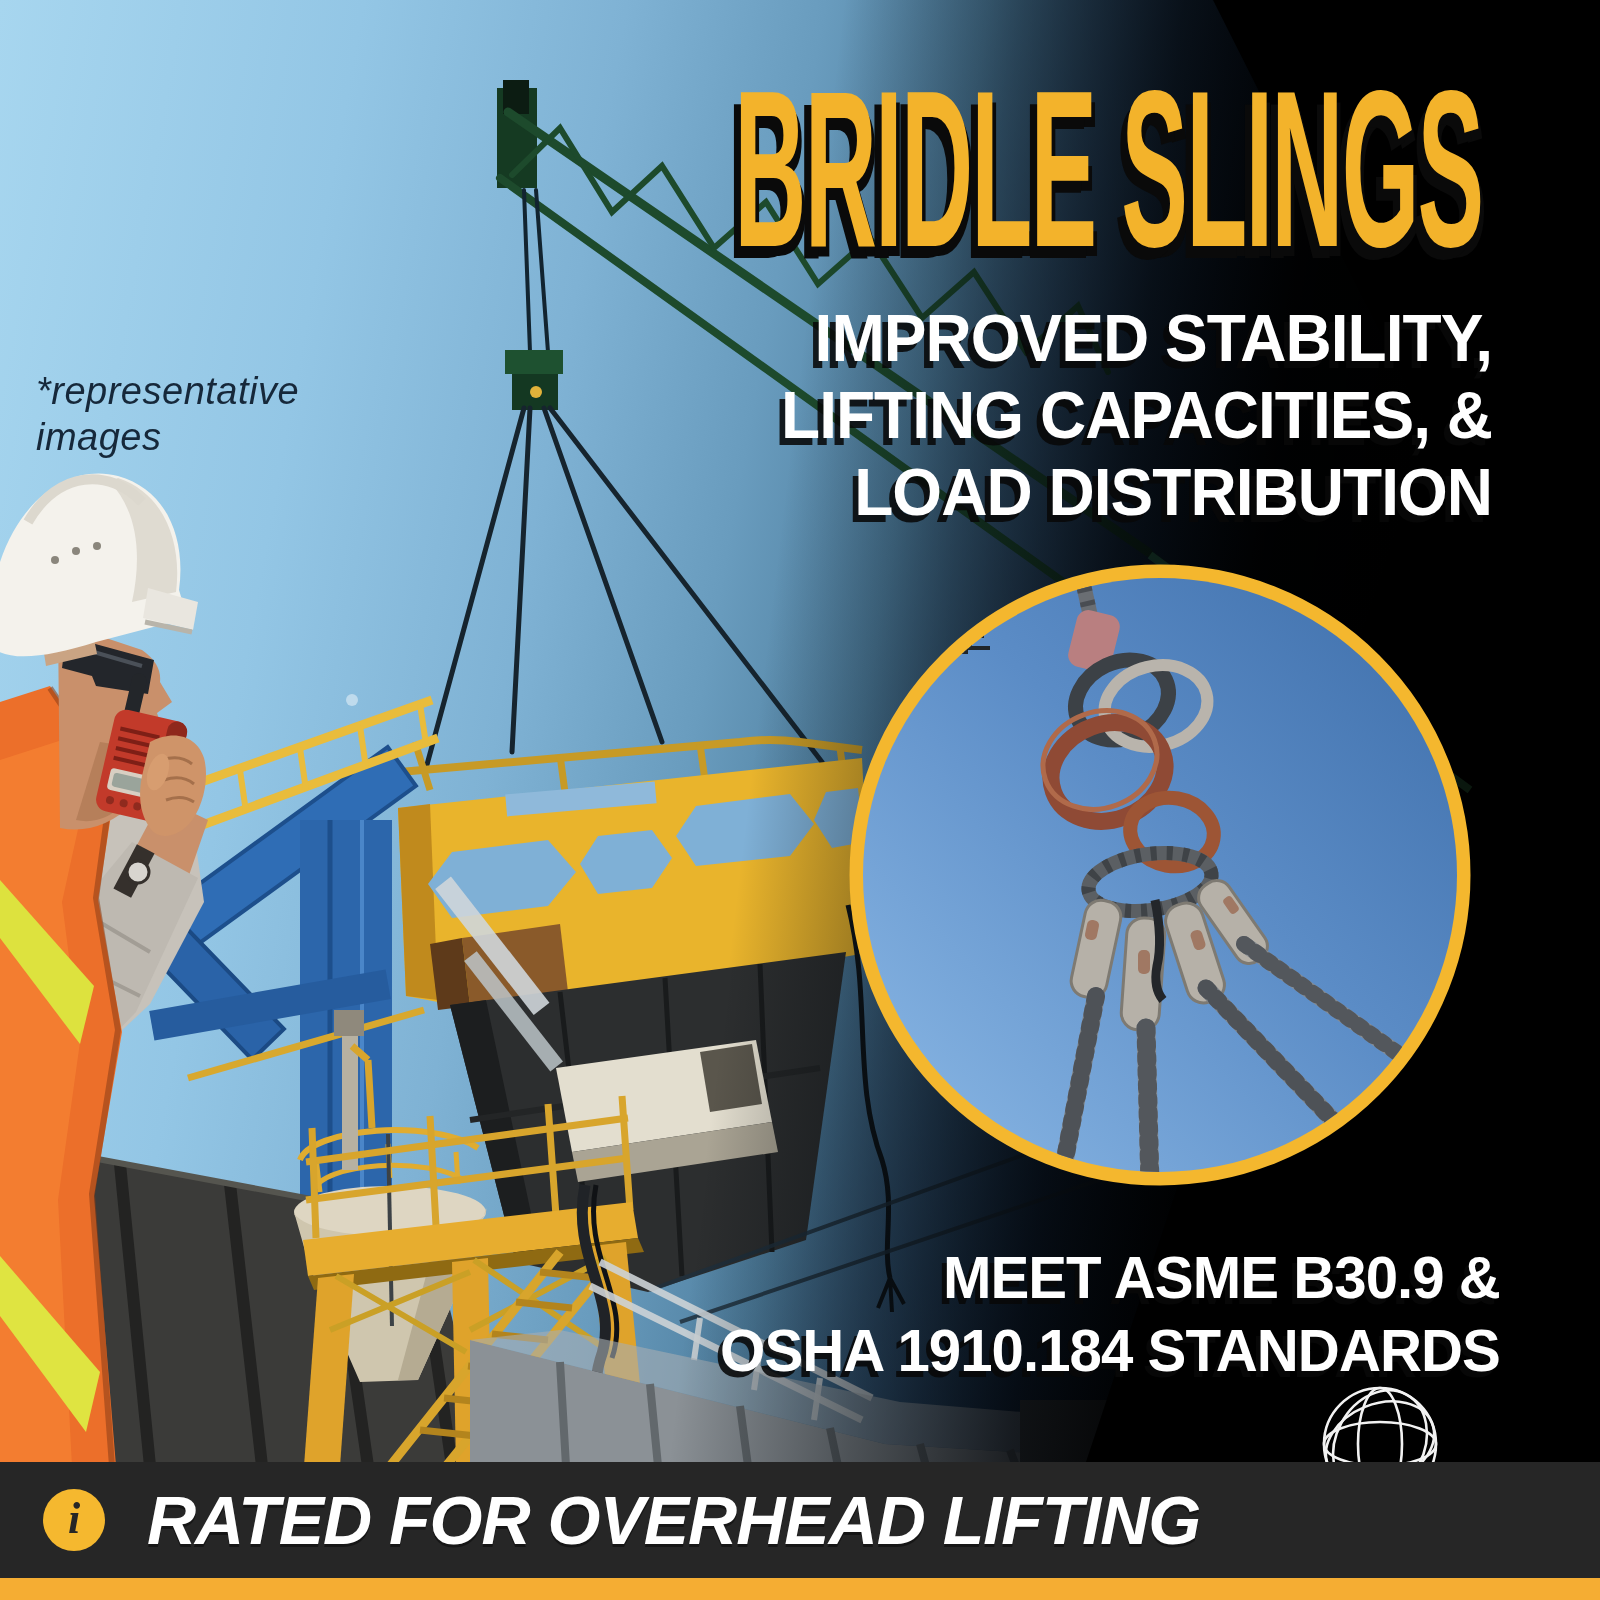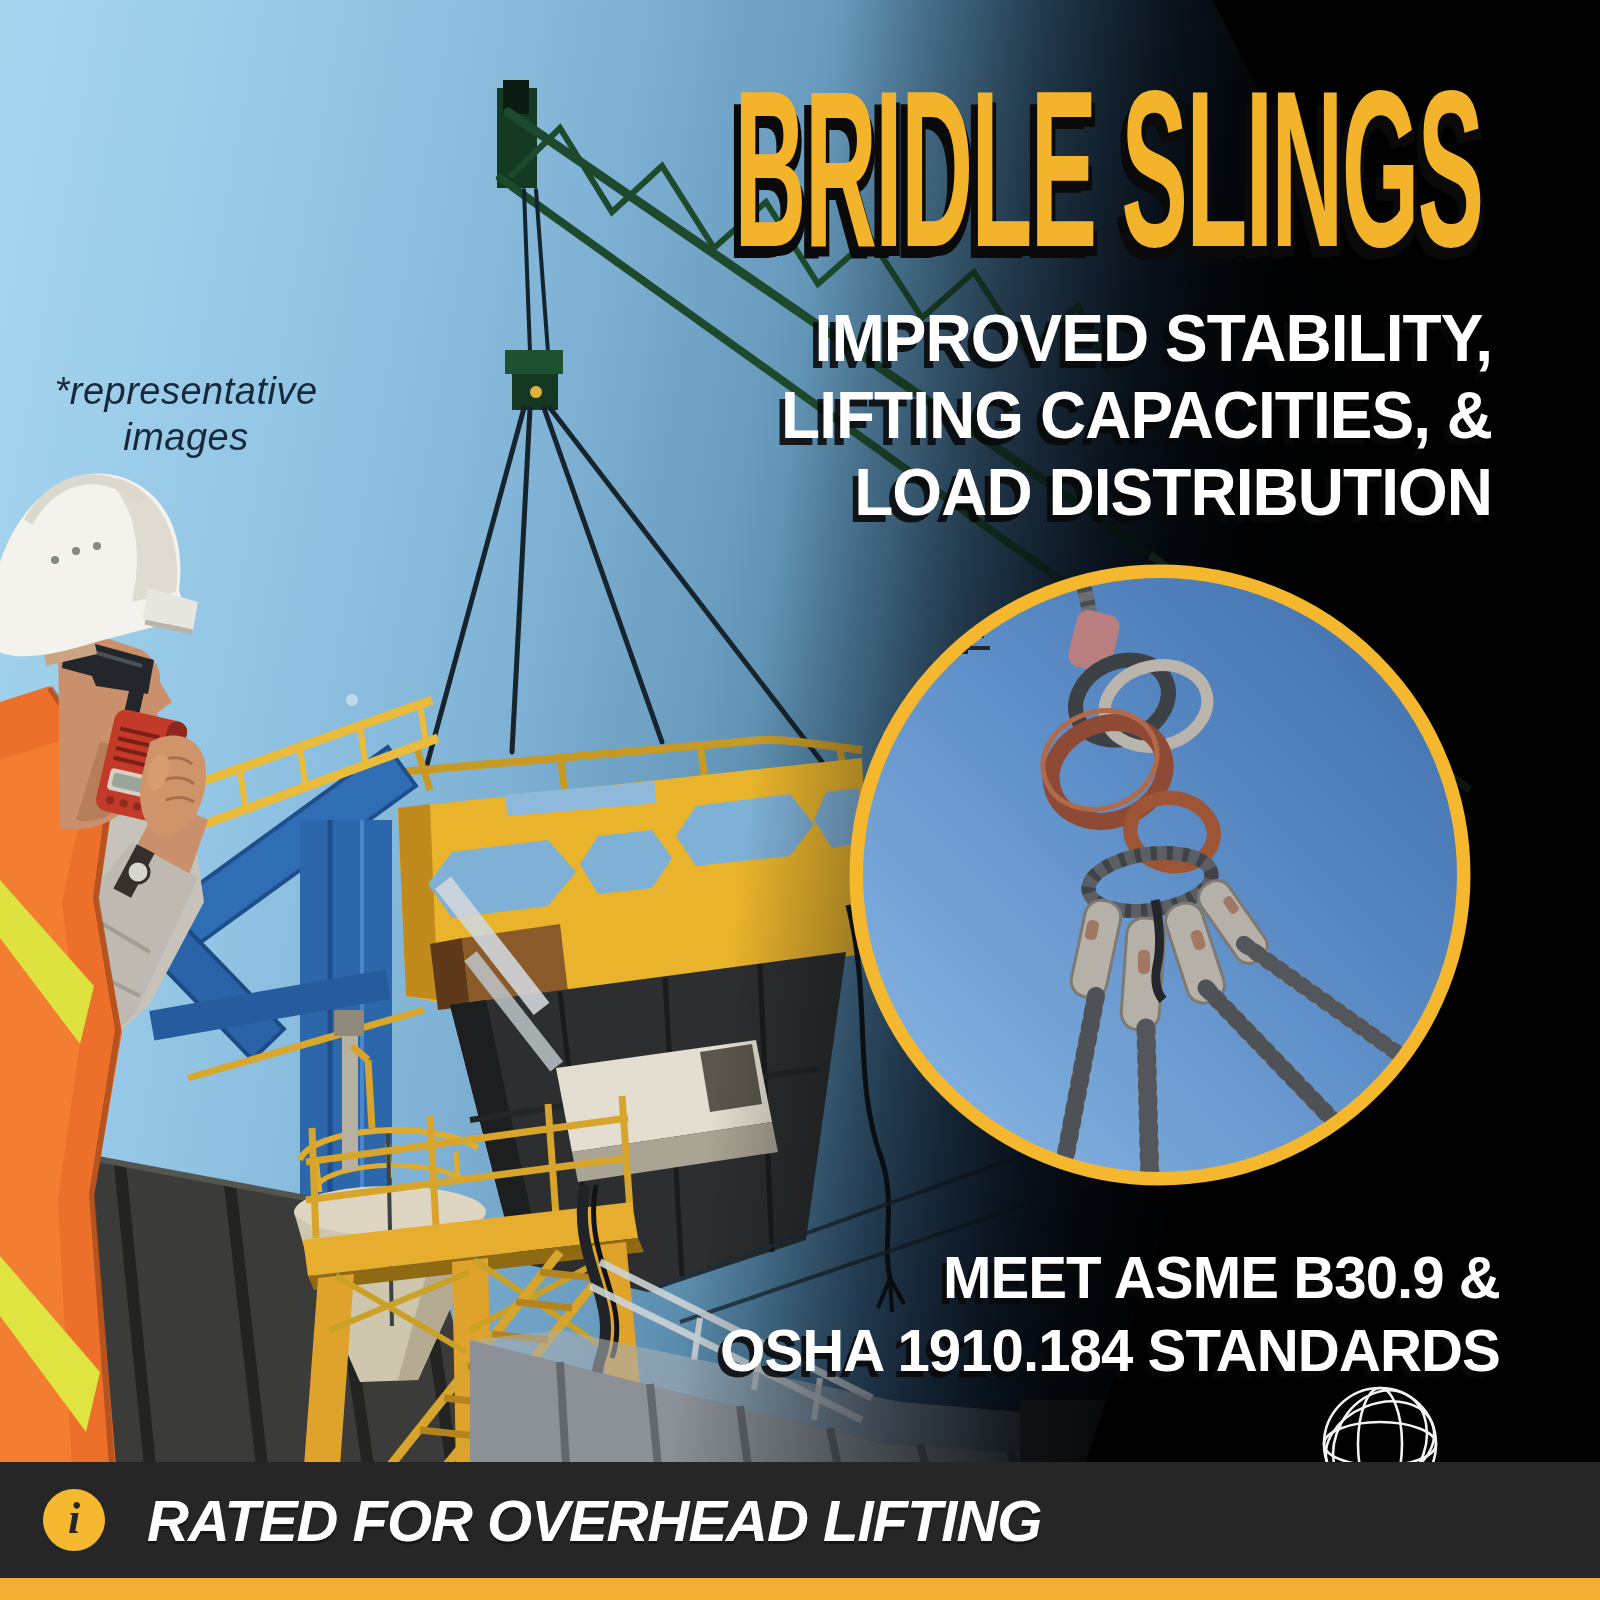--- a/index.html
+++ b/index.html
@@ -5,21 +5,21 @@
   html,body{margin:0;padding:0;background:#111;}
   .poster{
     position:relative;width:1600px;height:1600px;overflow:hidden;
     font-family:"Liberation Sans",sans-serif;background:#000;
   }
   .scene{position:absolute;inset:0;display:block;}
   .txt{position:absolute;margin:0;white-space:nowrap;}
   .note{
     left:36px;top:368px;width:300px;white-space:normal;
     font-style:italic;font-size:38px;line-height:1.22;color:#16283a;
-    font-weight:400;letter-spacing:.5px;text-align:center;
+    font-weight:400;letter-spacing:.5px;
   }
   .title{
     top:58px;right:118px;
     font-size:222px;font-weight:700;line-height:1;
     color:#f3b32b;letter-spacing:-4px;
     transform:scale(.45,1.0);transform-origin:top right;
     text-shadow:-16px 12px 0 #0a0a0a, 8px 10px 0 #0a0a0a;
   }
   .subtitle{
     top:300px;right:108px;text-align:right;
@@ -42,21 +42,21 @@
   .info-icon{
     width:62px;height:62px;border-radius:50%;
     background:#f5b82f;margin-left:43px;flex:0 0 auto;
     display:flex;align-items:center;justify-content:center;
   }
   .info-icon span{
     font-family:"Liberation Serif",serif;font-weight:700;font-style:italic;
     font-size:44px;color:#262626;line-height:1;transform:translateY(-1px);
   }
   .footer-text{
-    margin-left:42px;color:#fff;font-size:58px;font-weight:700;
+    margin-left:42px;color:#fff;font-size:68px;font-weight:700;
     font-style:italic;letter-spacing:-1px;
     text-shadow:0 3px 0 rgba(0,0,0,.4);
   }
   .strip{
     position:absolute;left:0;right:0;top:1578px;height:22px;background:#f5ad33;
   }
 </style>
 </head>
 <body>
 

